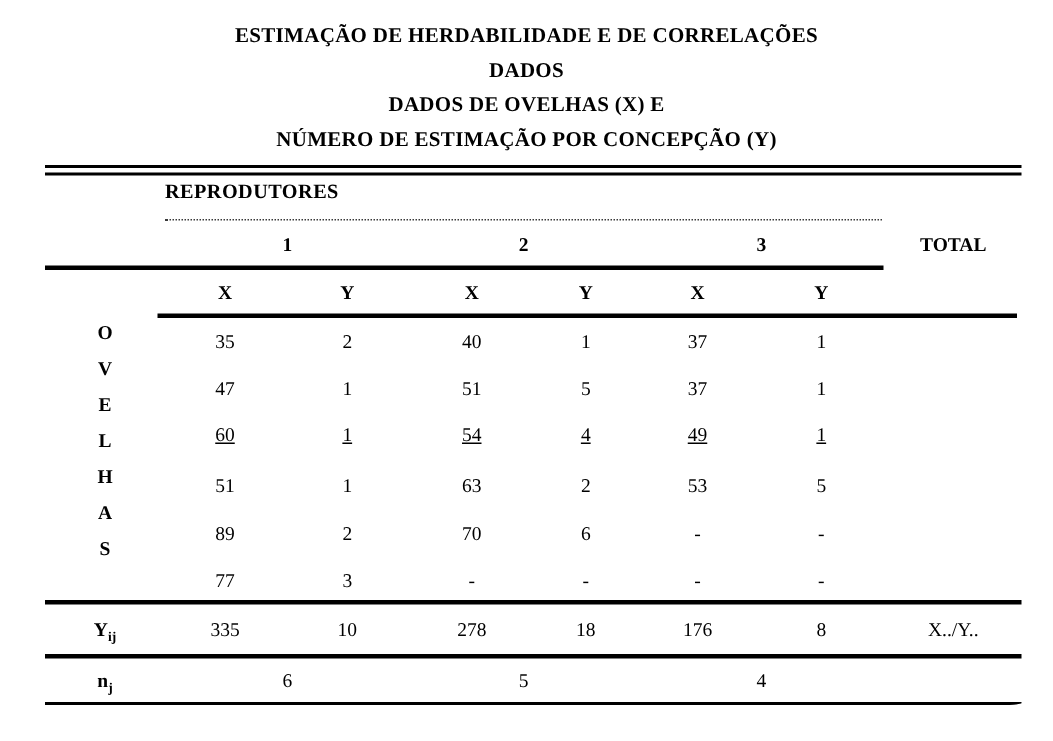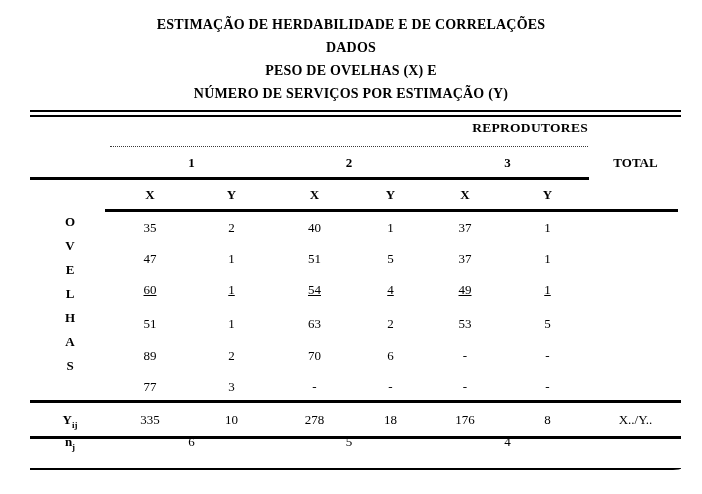--- a/index.html
+++ b/index.html
@@ -52,21 +52,21 @@
     grid-template-columns: 80px 80px 83px 83px 69px 80px 85px 91px;
     align-items: center;
   }
   .cell { text-align: center; font-size: 13px; }
   .hdr  { font-weight: bold; font-size: 13px; }
   .reprod-header {
     position: absolute;
     top: 120px;
     left: 110px;
     width: 478px;
-    text-align: right;
+    text-align: left;
     font-weight: bold;
     font-size: 13.5px;
     letter-spacing: 0.3px;
   }
   .total-header { font-weight: bold; }
   .span-g1 { grid-column: 2 / 4; }
   .span-g2 { grid-column: 4 / 6; }
   .span-g3 { grid-column: 6 / 8; }
   .col-total { grid-column: 8 / 9; }
   .col-label { grid-column: 1 / 2; font-weight: bold; }
@@ -87,22 +87,22 @@
   sub.sm { font-size: 9px; line-height: 0; }
 </style>
 </head>
 <body>
 
 <div class="page">
 
   <div class="title-block">
     <div>ESTIMAÇÃO DE HERDABILIDADE E DE CORRELAÇÕES</div>
     <div>DADOS</div>
-    <div>PESO DE OVELHAS (X) E</div>
-    <div>NÚMERO DE SERVIÇOS POR ESTIMAÇÃO (Y)</div>
+    <div>DADOS DE OVELHAS (X) E</div>
+    <div>NÚMERO DE ESTIMAÇÃO POR CONCEPÇÃO (Y)</div>
   </div>
 
   <div class="rule-double" style="top:110px; left:30px; width:651px;"></div>
 
   <div class="reprod-header">REPRODUTORES</div>
 
   <div class="rule-dotted" style="top:146px; left:110px; width:478px;"></div>
 
   <div class="cols" style="top:149px; height:28px;">
     <div class="cell col-label"></div>
@@ -208,21 +208,21 @@
     <div class="cell">10</div>
     <div class="cell">278</div>
     <div class="cell">18</div>
     <div class="cell">176</div>
     <div class="cell">8</div>
     <div class="cell col-total">X../Y..</div>
   </div>
 
   <div class="rule" style="top:436px; left:30px; width:651px;"></div>
 
-  <div class="cols" style="top:428px; height:27px;">
+  <div class="cols" style="top:440px; height:27px;">
     <div class="cell col-label">
       <span>n</span><sub class="sm">j</sub>
     </div>
     <div class="cell span-g1">6</div>
     <div class="cell span-g2">5</div>
     <div class="cell span-g3">4</div>
   </div>
 
   <div class="rule" style="top:468px; left:30px; width:651px;"></div>
 

